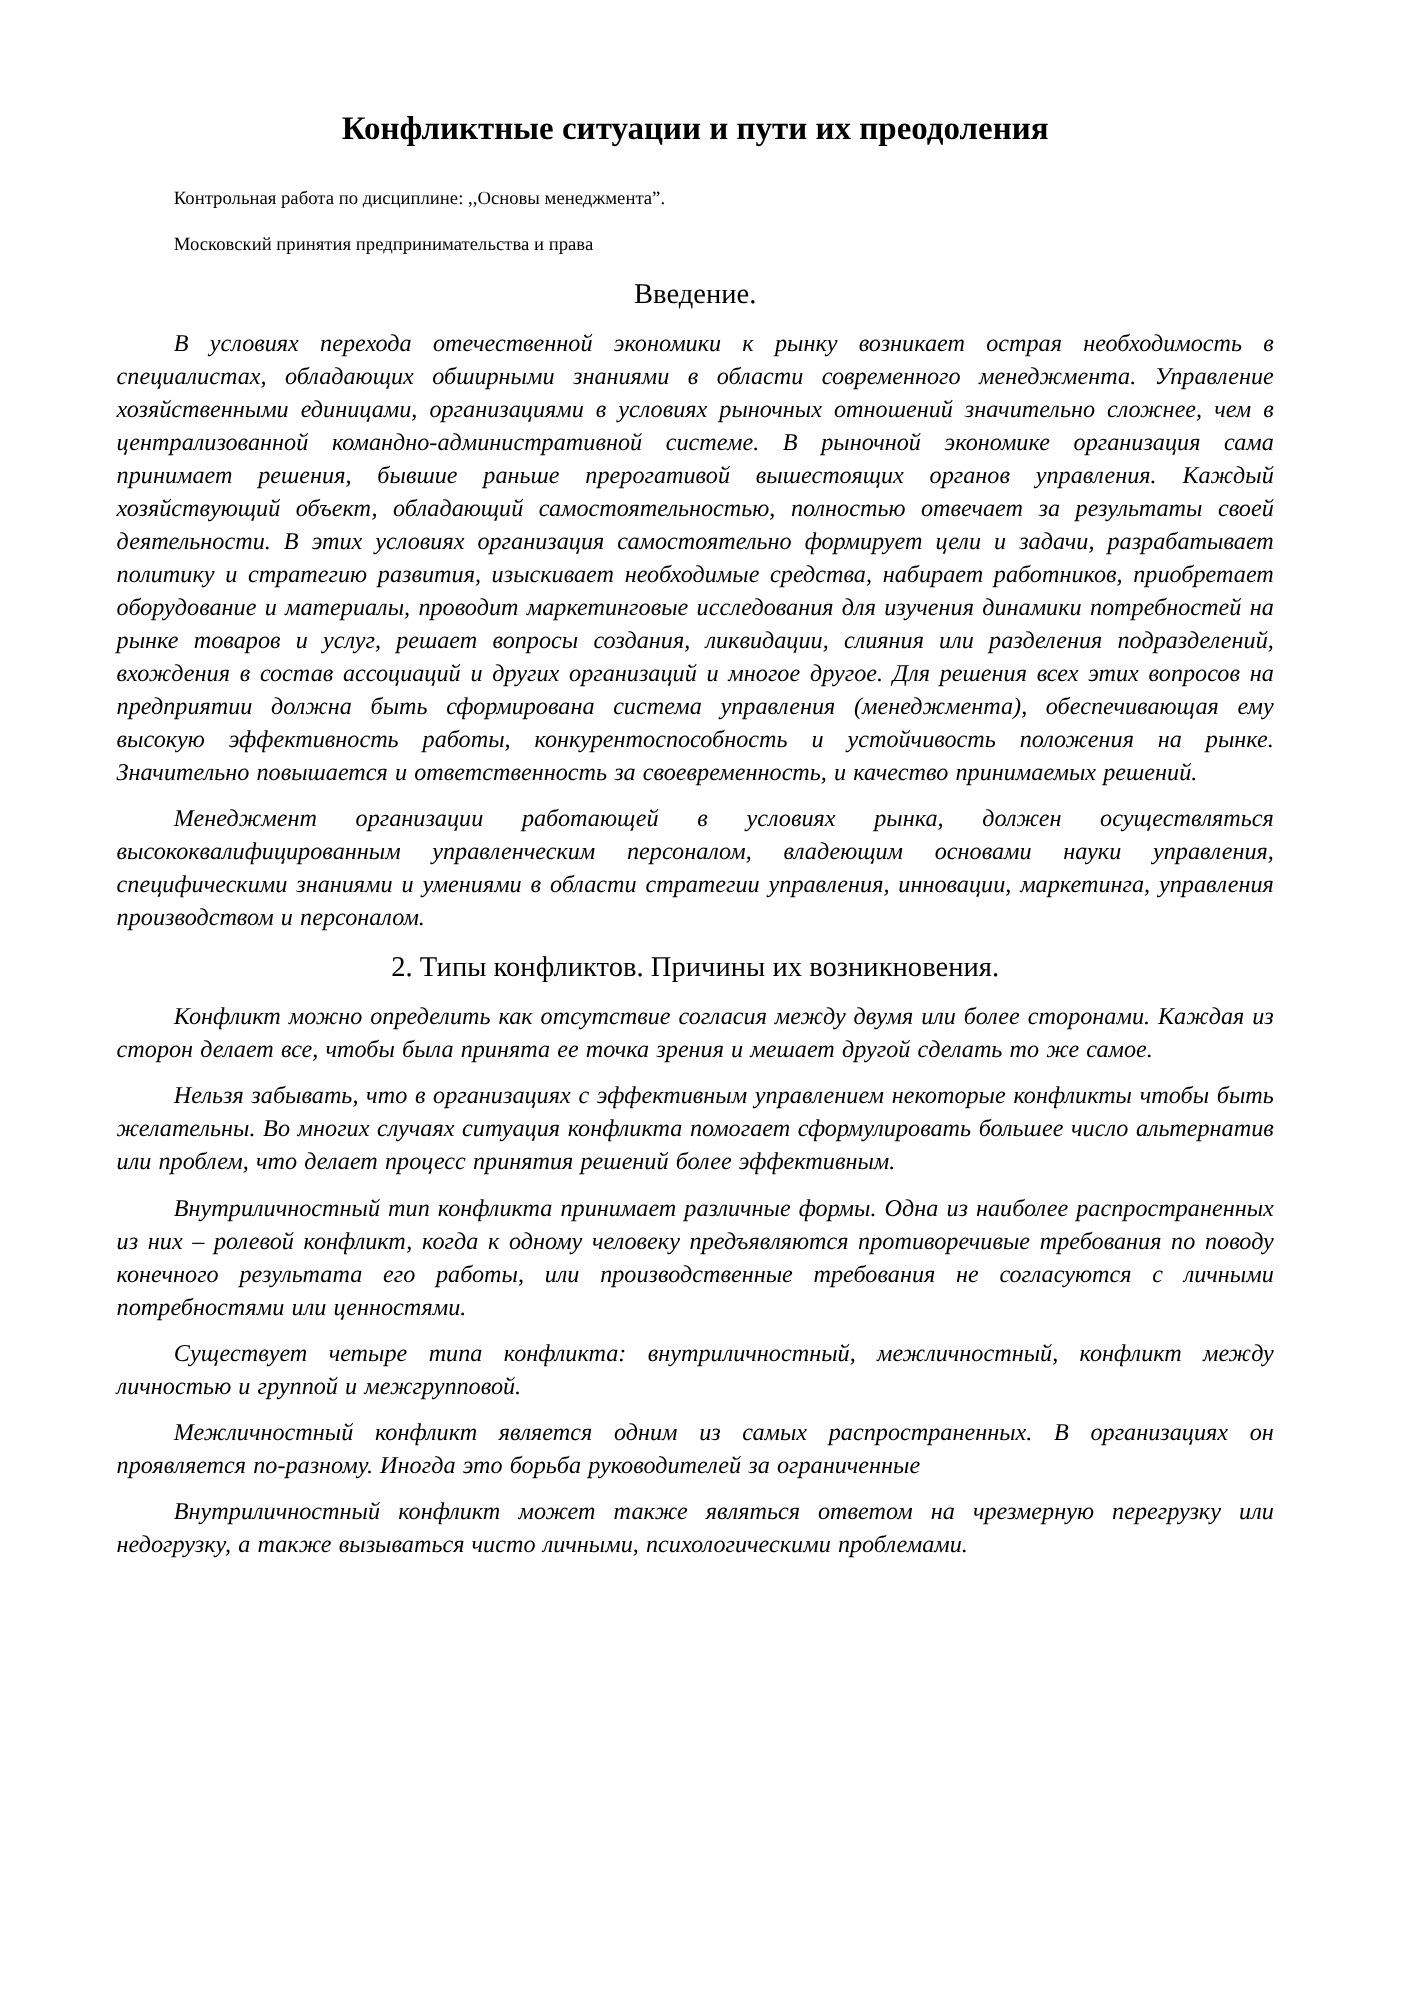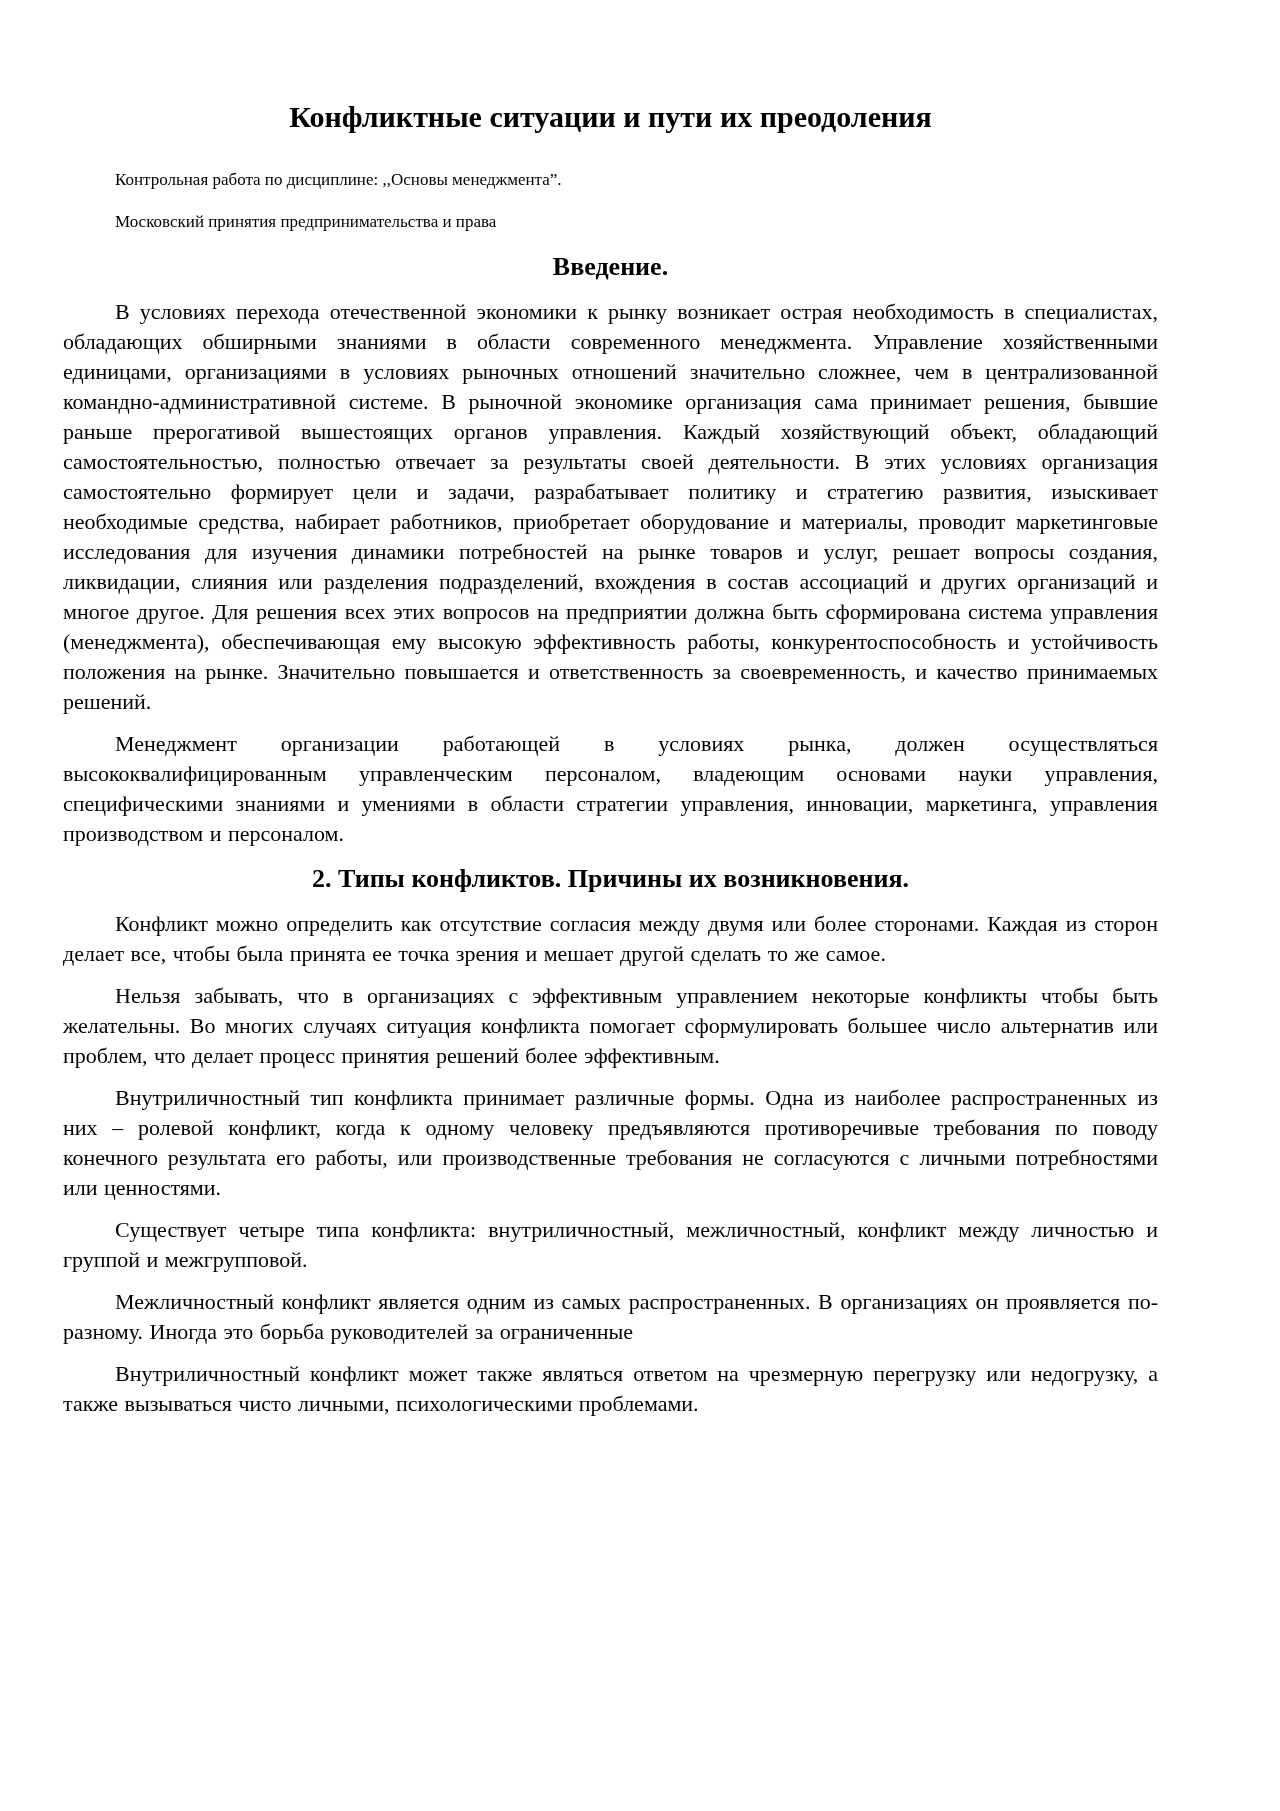--- a/index.html
+++ b/index.html
@@ -10,51 +10,52 @@
   .page {
     position: relative;
     width: 1280px;
     height: 1811px;
     margin: 0;
     background: #ffffff;
     color: #000000;
     font-family: "Liberation Serif", "DejaVu Serif", serif;
     overflow: hidden;
     box-sizing: border-box;
-    padding: 0 122px 0 63px;
+    padding: 0 122px 0 106px;
   }
   h1.doc-title {
     font-size: 30px;
     line-height: 42px;
     font-weight: bold;
     text-align: center;
     margin: 96px 0 27px 0;
     letter-spacing: 0px;
   }
   p.meta-line {
     font-size: 17px;
     line-height: 30px;
     margin: 0 0 12px 0;
     text-indent: 52px;
     text-align: left;
   }
   h2.section-heading {
     font-size: 26px;
     line-height: 36px;
-    font-weight: bold;
+    font-weight: normal;
     text-align: center;
     margin: 12px 0 12px 0;
   }
   p.body-par {
     font-size: 22px;
     line-height: 30px;
     margin: 0 0 12px 0;
     text-indent: 52px;
     text-align: justify;
     word-spacing: 1px;
+    font-style: italic;
   }
 </style>
 </head>
 <body>
 
 <div class="page">
 
   <h1 class="doc-title">Конфликтные ситуации и пути их преодоления</h1>
 
   <p class="meta-line">Контрольная работа по дисциплине: ,,Основы менеджмента”.</p>

